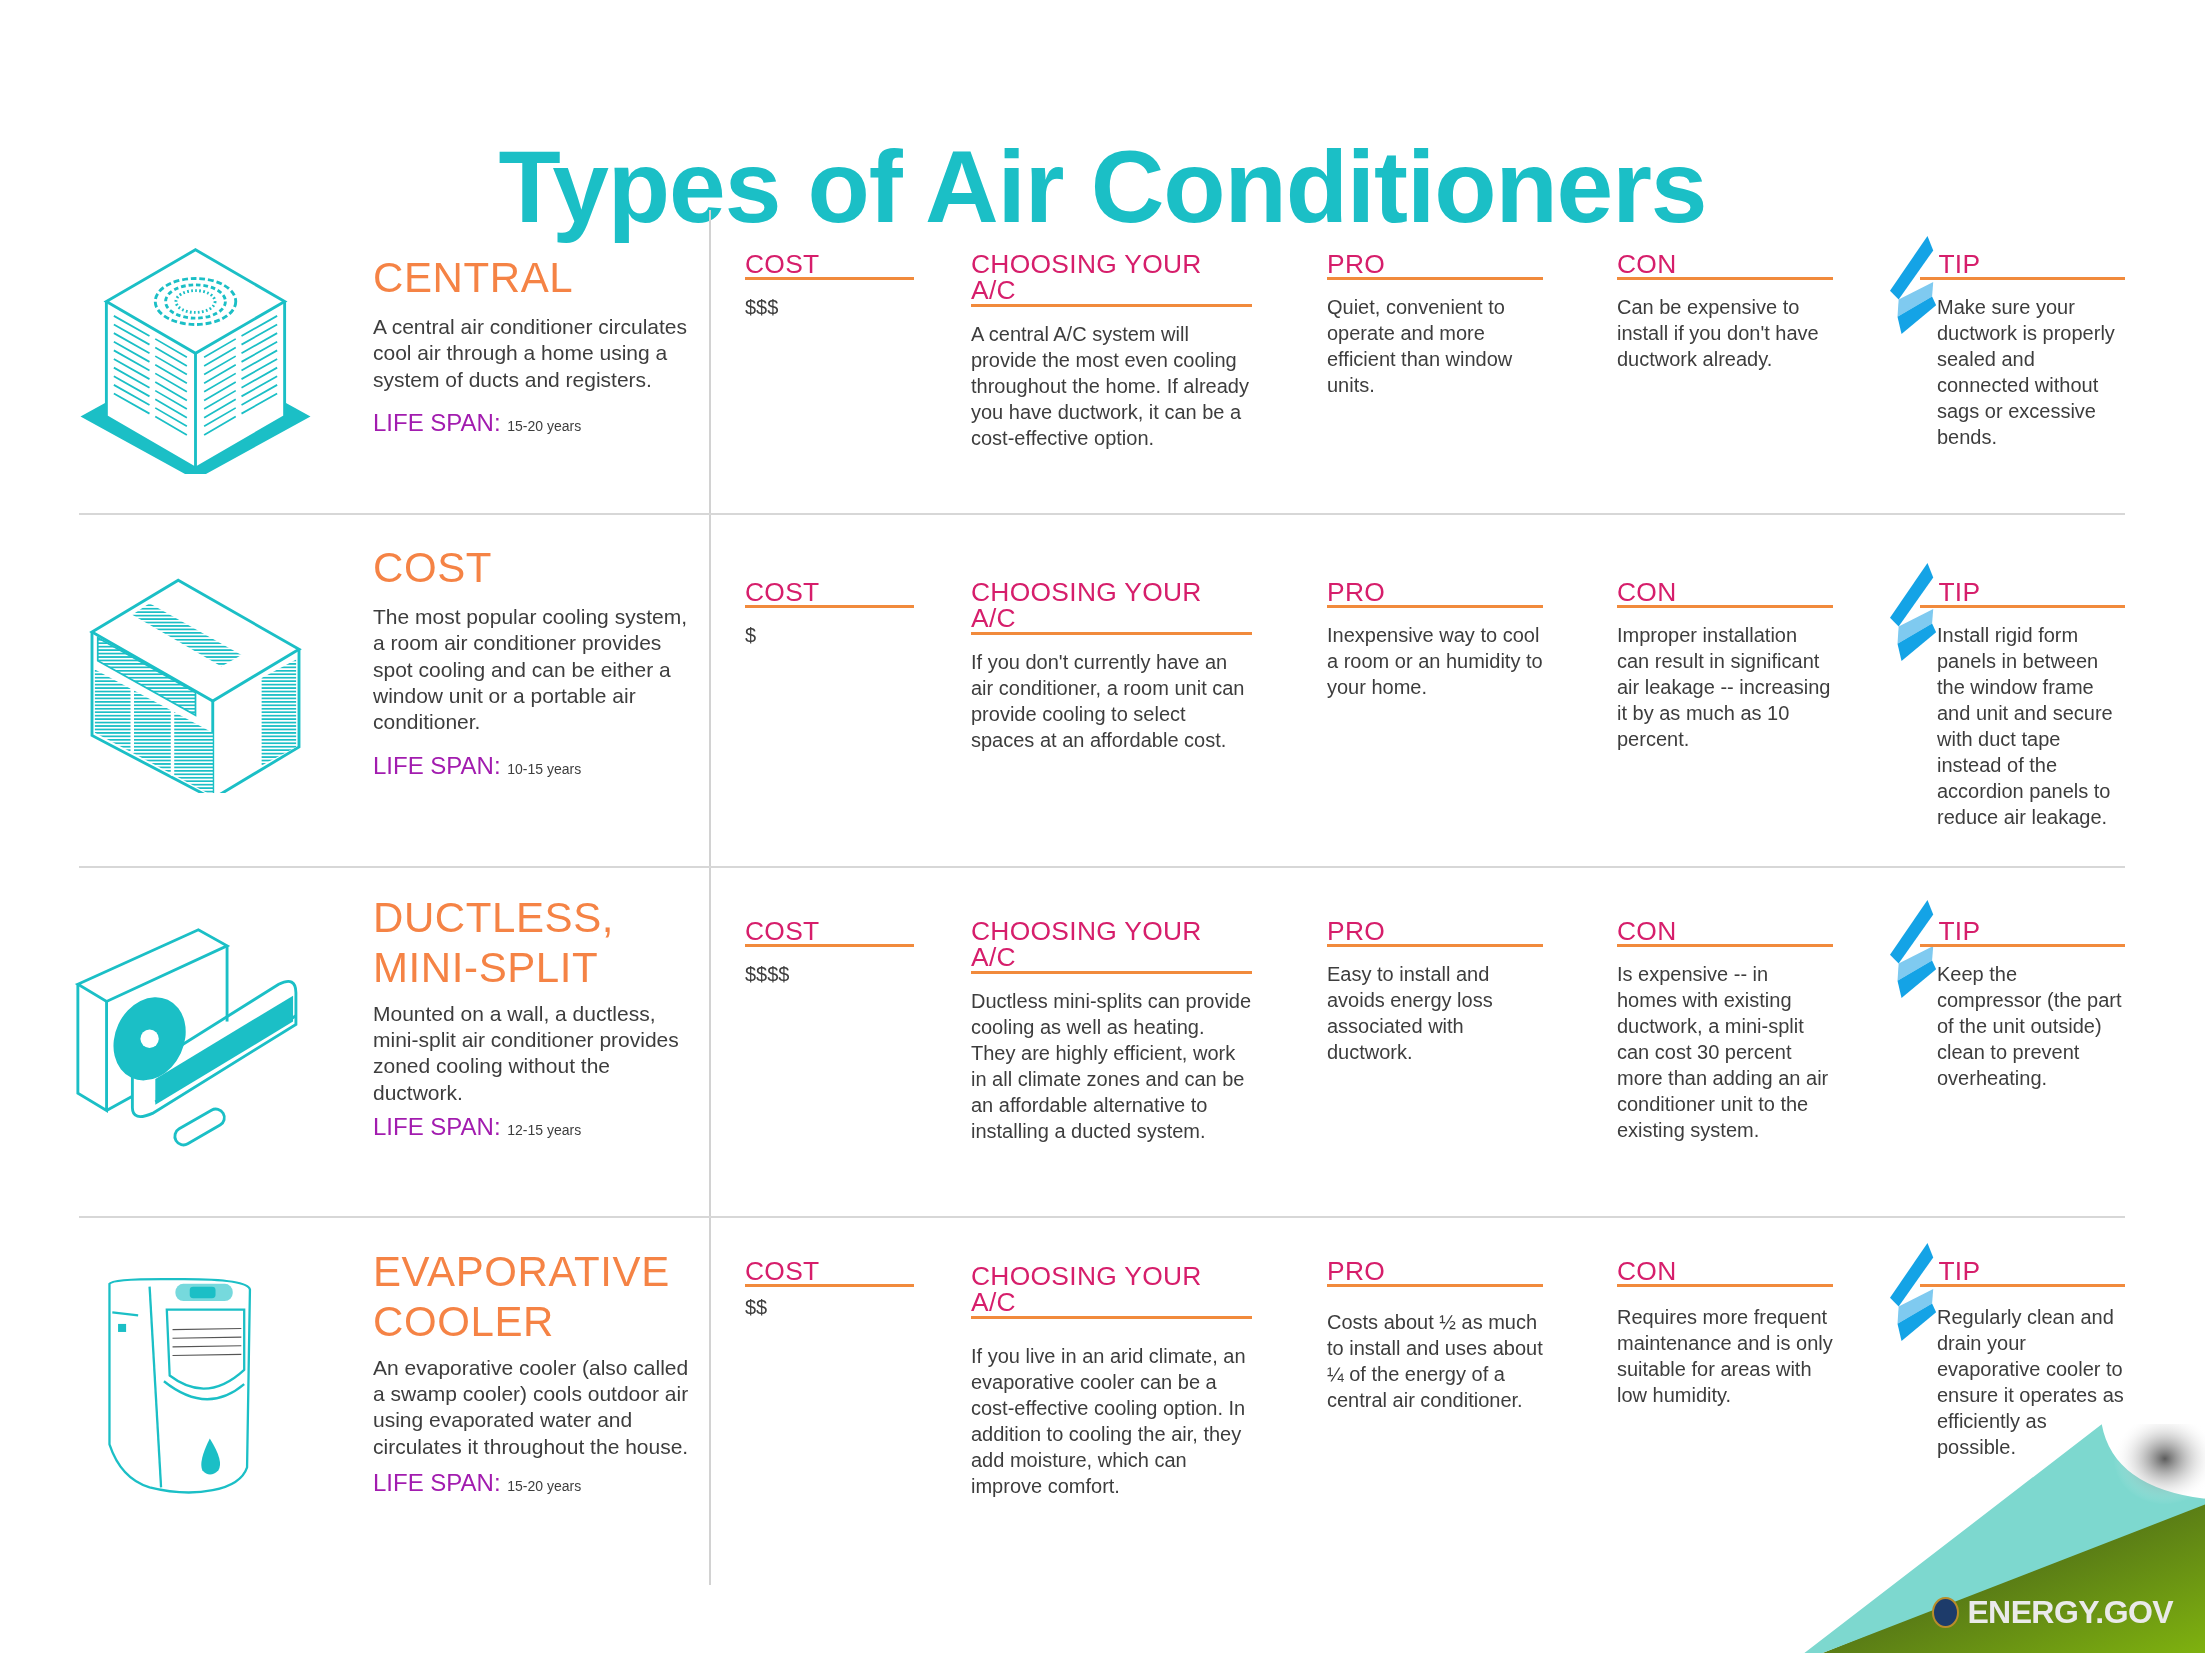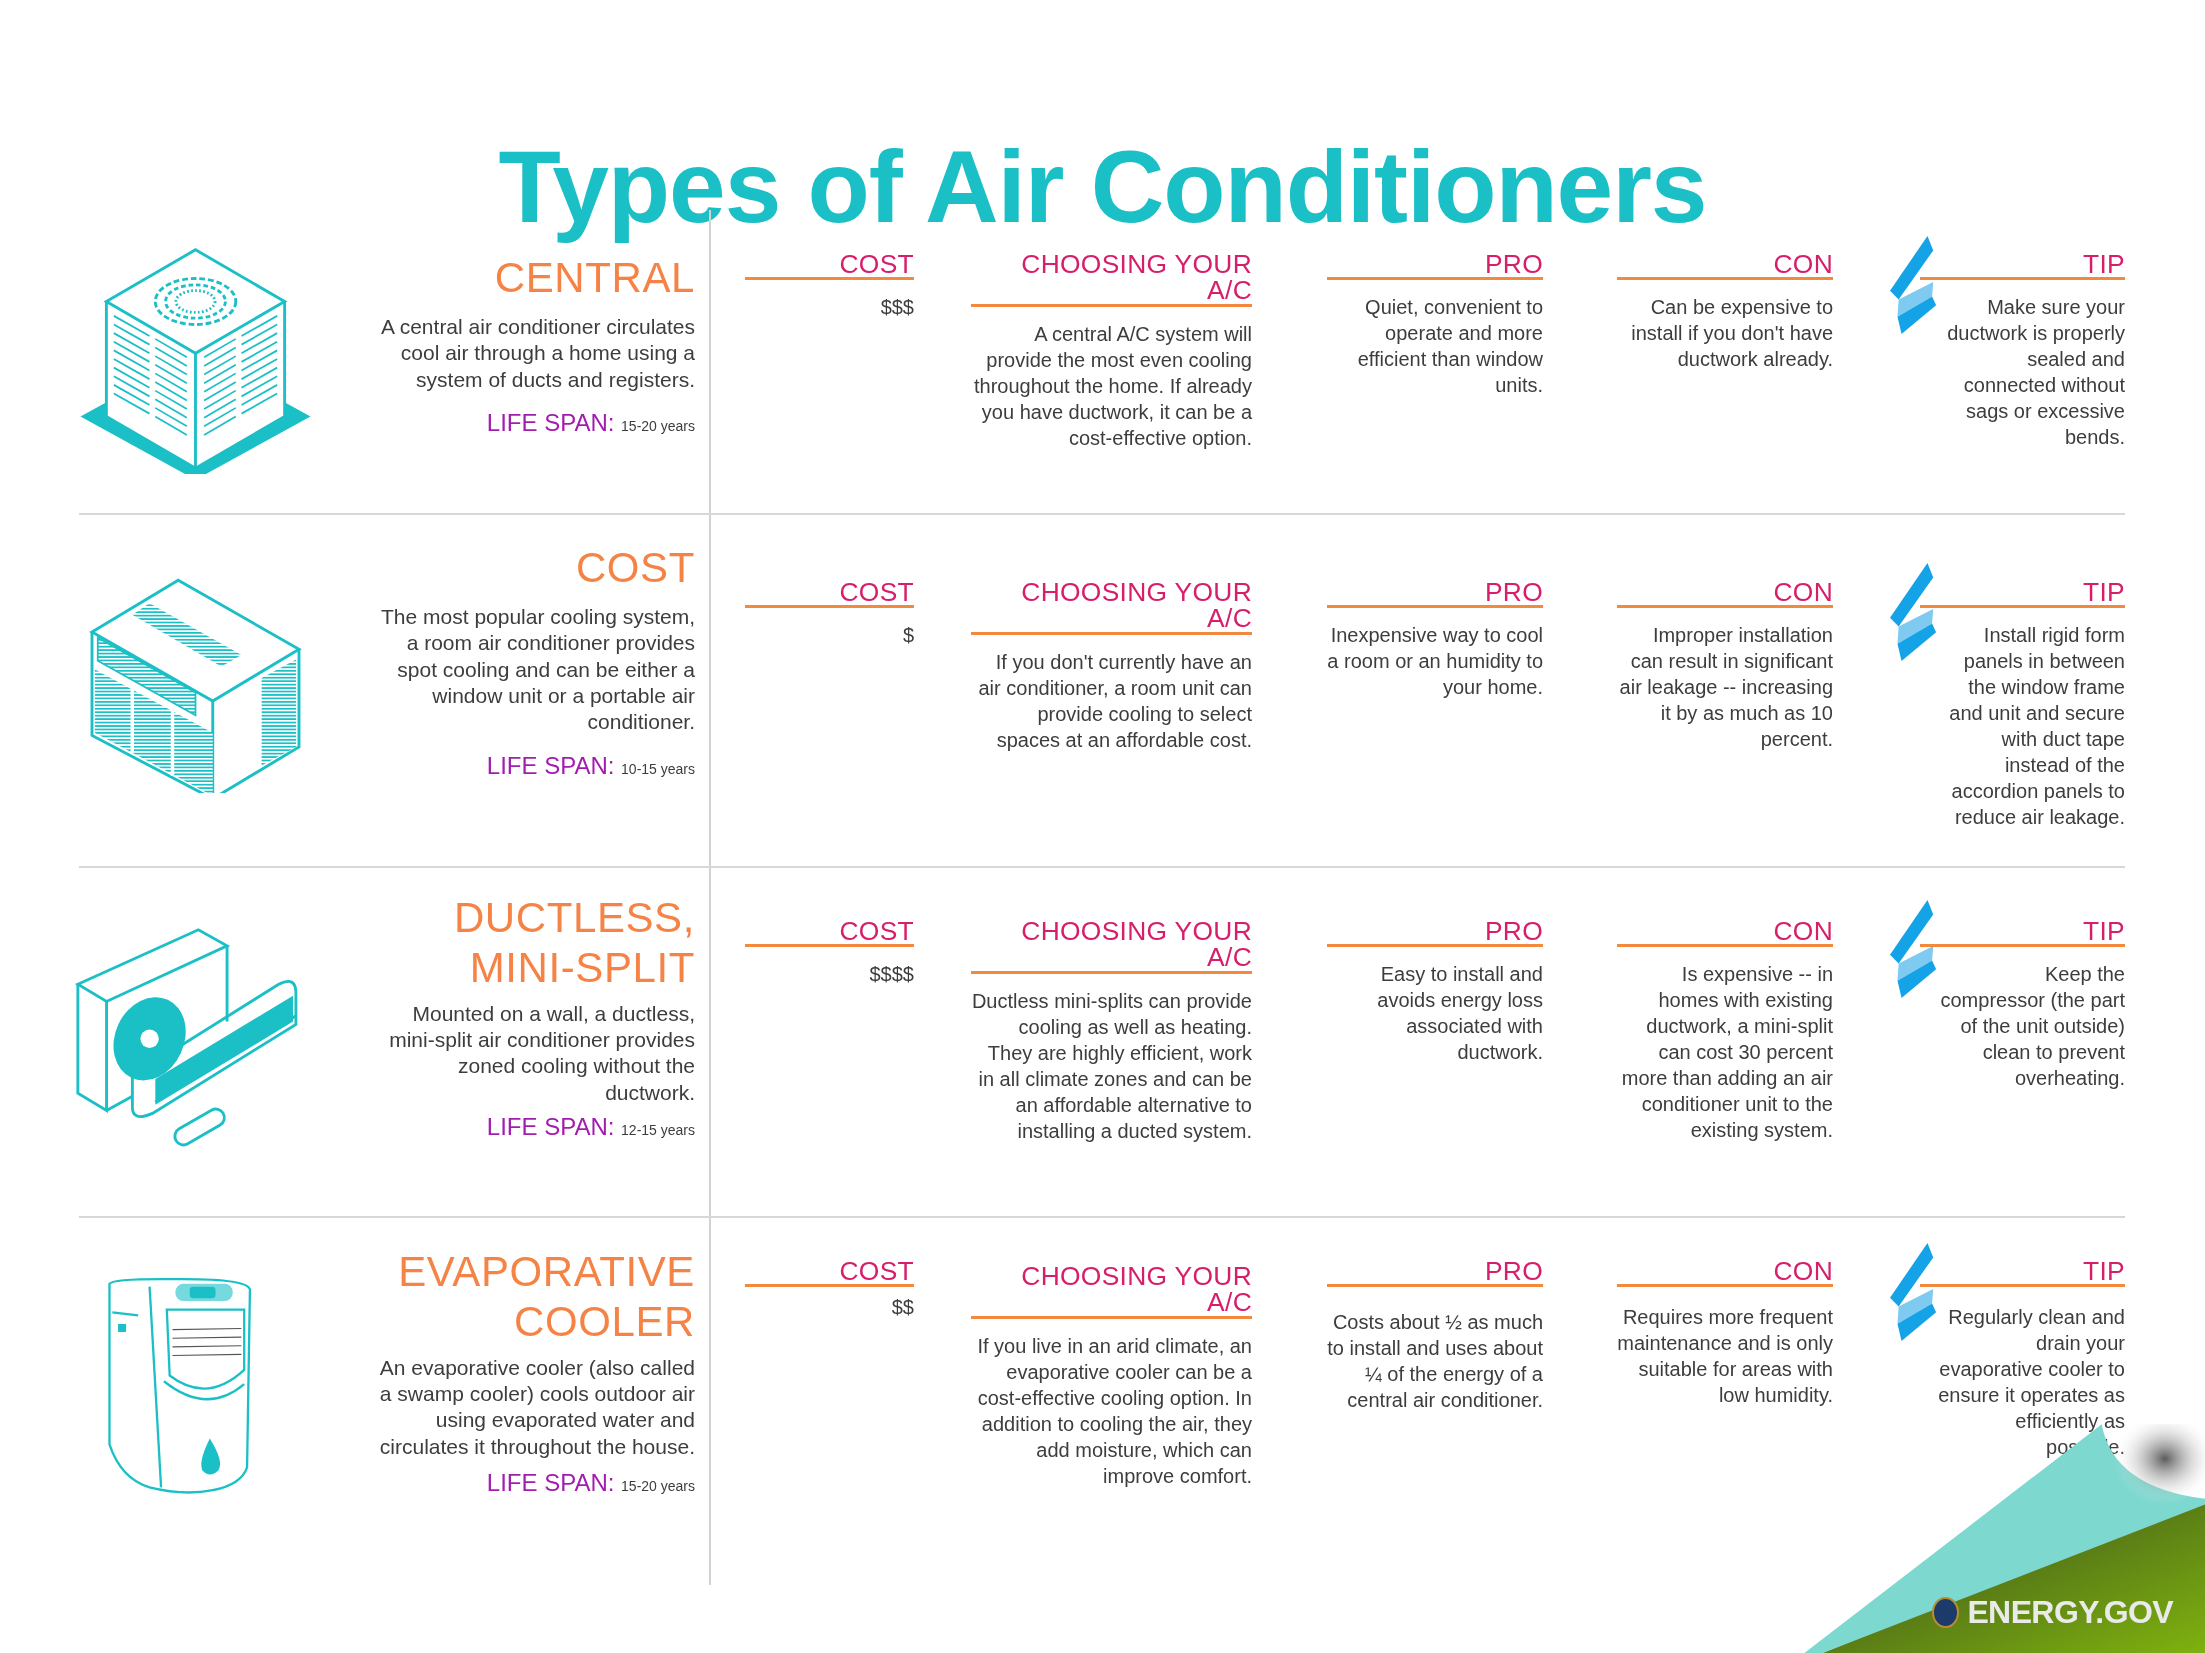--- a/index.html
+++ b/index.html
@@ -1,20 +1,20 @@
 <!DOCTYPE html>
 <html style="font-size:9.2px"><head>
 <meta charset="utf-8">
 <style>
   html, body { margin:0; padding:0; background:#ffffff; }
   body { width:2205px; height:1654px; position:relative; overflow:hidden; font-family:"Liberation Sans", sans-serif; color:#3a3a3a; }
   .title { position:absolute; left:0; width:2205px; top:68px; text-align:center; font-size:102px; font-weight:bold; color:#1bbfc6; letter-spacing:-1.1px; line-height:1; }
   .vdiv { position:absolute; left:709px; top:210px; width:1.7px; height:1375px; background:#d2d2d2; }
   .hdiv { position:absolute; left:79px; width:2046px; height:2.3px; background:#d7d7d7; }
-  .row { position:absolute; left:0; width:2205px;text-align:right; }
+  .row { position:absolute; left:0; width:2205px; }
   .icon { position:absolute; left:69px; width:253px; }
   .name { position:absolute; left:373px; width:322px; }
   .type-title { font-size:42px; color:#f58345; line-height:1.2; margin:0; font-weight:normal; letter-spacing:0.6px; }
   .desc { font-size:21px; line-height:26.4px; color:#3d3d3d; margin-top:10.3px; }
   .life { font-size:24px; margin-top:16px; color:#3d3d3d; }
   .life .lbl { color:#a21caf; }
   .life .val { font-size:14px; }
   .col { position:absolute; }
   .col-h { font-size:26.4px; color:#d61e6b; line-height:1; border-bottom:3.4px solid #f18a3c; letter-spacing:0.3px; }
   .col-b { font-size:20px; line-height:26px; color:#3d3d3d; margin-top:13.8px; }
@@ -213,21 +213,21 @@
     <h2 class="type-title"><span>EVAPORATIVE</span><br><span>COOLER</span></h2>
     <div class="desc" style="margin-top:6.9px">An evaporative cooler (also called a swamp cooler) cools outdoor air using evaporated water and circulates it throughout the house.</div>
     <div class="life" style="margin-top:9.2px"><span class="lbl">LIFE SPAN:</span> <span class="val">15-20 years</span></div>
   </div>
   <div class="col c-cost" style="top:41px">
     <div class="col-h">COST</div>
     <div class="col-b" style="margin-top:6.9px">$$</div>
   </div>
   <div class="col c-choose" style="top:46px">
     <div class="col-h">CHOOSING YOUR A/C</div>
-    <div class="col-b" style="margin-top:14px">If you live in an arid climate, an evaporative cooler can be a cost-effective cooling option. In addition to cooling the air, they add moisture, which can improve comfort.</div>
+    <div class="col-b" style="margin-top:24px">If you live in an arid climate, an evaporative cooler can be a cost-effective cooling option. In addition to cooling the air, they add moisture, which can improve comfort.</div>
   </div>
   <div class="col c-pro" style="top:41px">
     <div class="col-h">PRO</div>
     <div class="col-b" style="margin-top:22px">Costs about ½ as much to install and uses about ¼ of the energy of a central air conditioner.</div>
   </div>
   <div class="col c-con" style="top:41px">
     <div class="col-h">CON</div>
     <div class="col-b" style="margin-top:17px">Requires more frequent maintenance and is only suitable for areas with low humidity.</div>
   </div>
   <svg class="ribbon" style="top:26px" viewBox="0 0 95 170">

